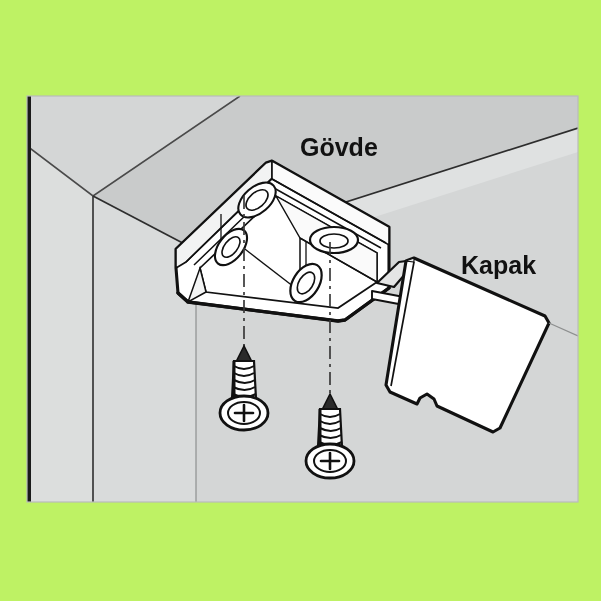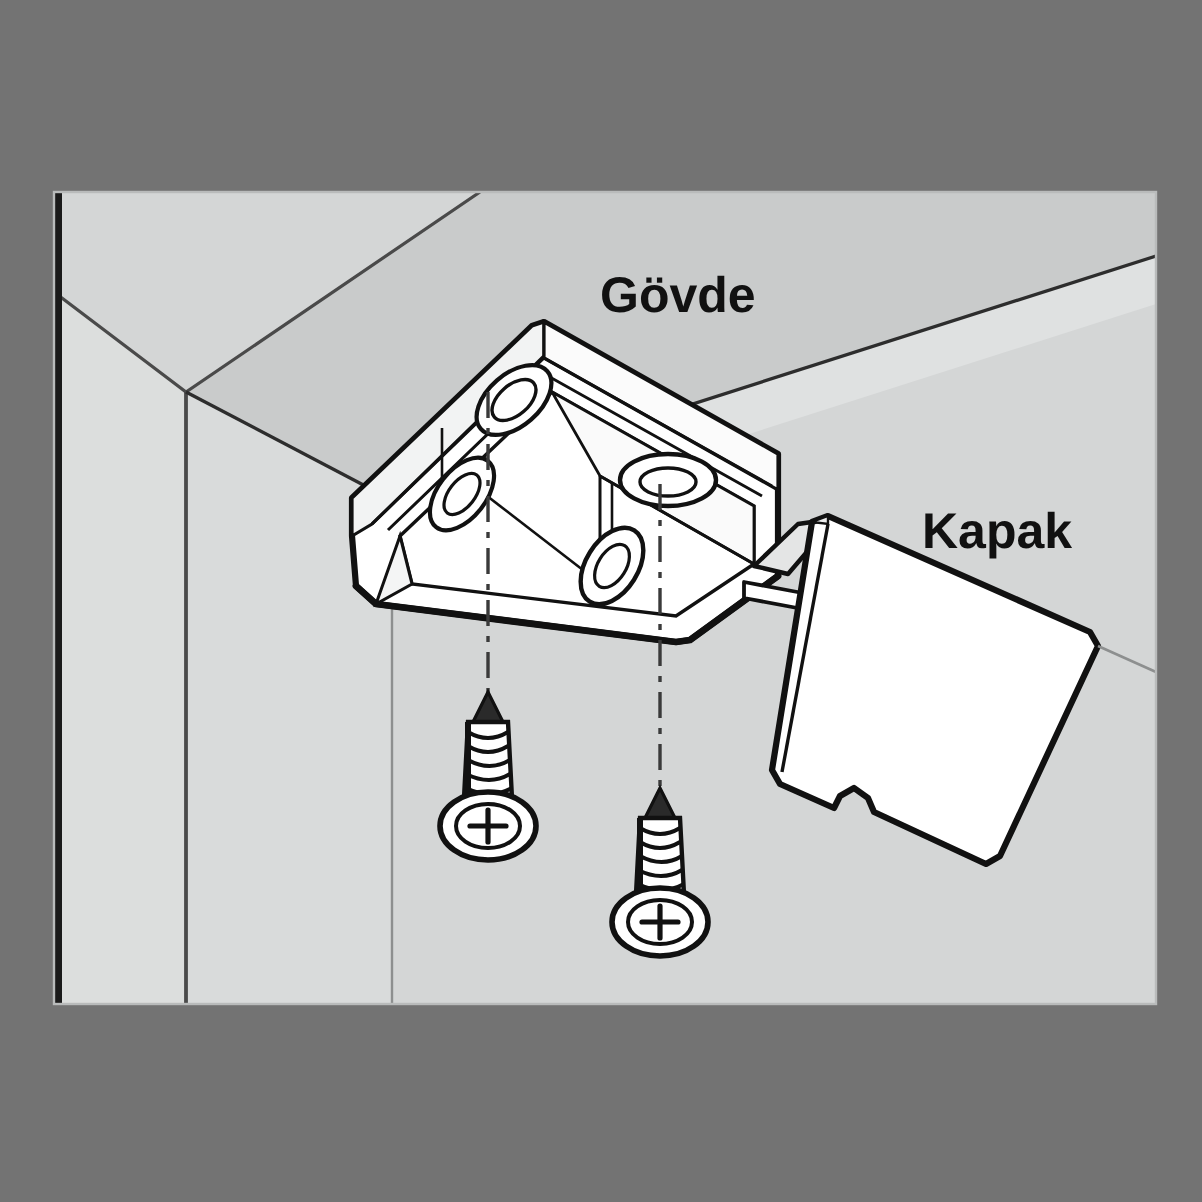--- a/index.html
+++ b/index.html
@@ -11,21 +11,21 @@
   body {
     width: 601px;
     height: 601px;
     font-family: "Liberation Sans", sans-serif;
     overflow: hidden;
   }
   #diagram-root {
     position: relative;
     width: 601px;
     height: 601px;
-    background: #737373;
+    background: #bef264;
   }
   #diagram-svg {
     position: absolute;
     left: 0;
     top: 0;
     display: block;
   }
   .label-text {
     font-family: "Liberation Sans", sans-serif;
     font-weight: bold;

